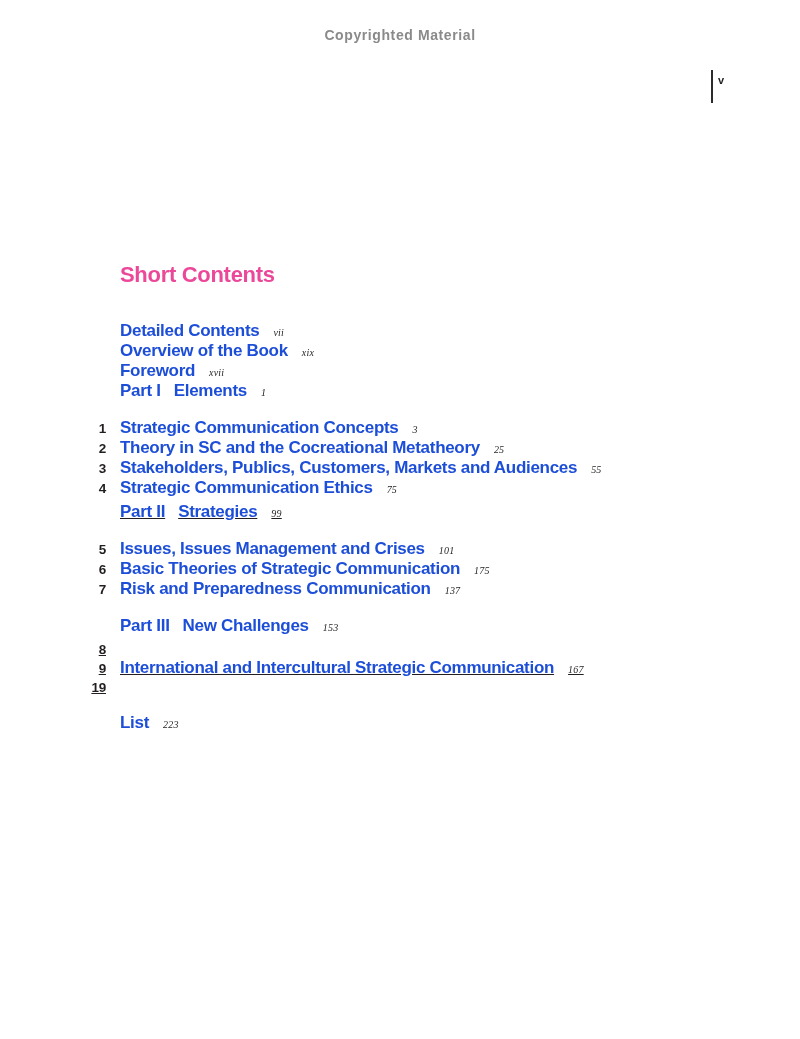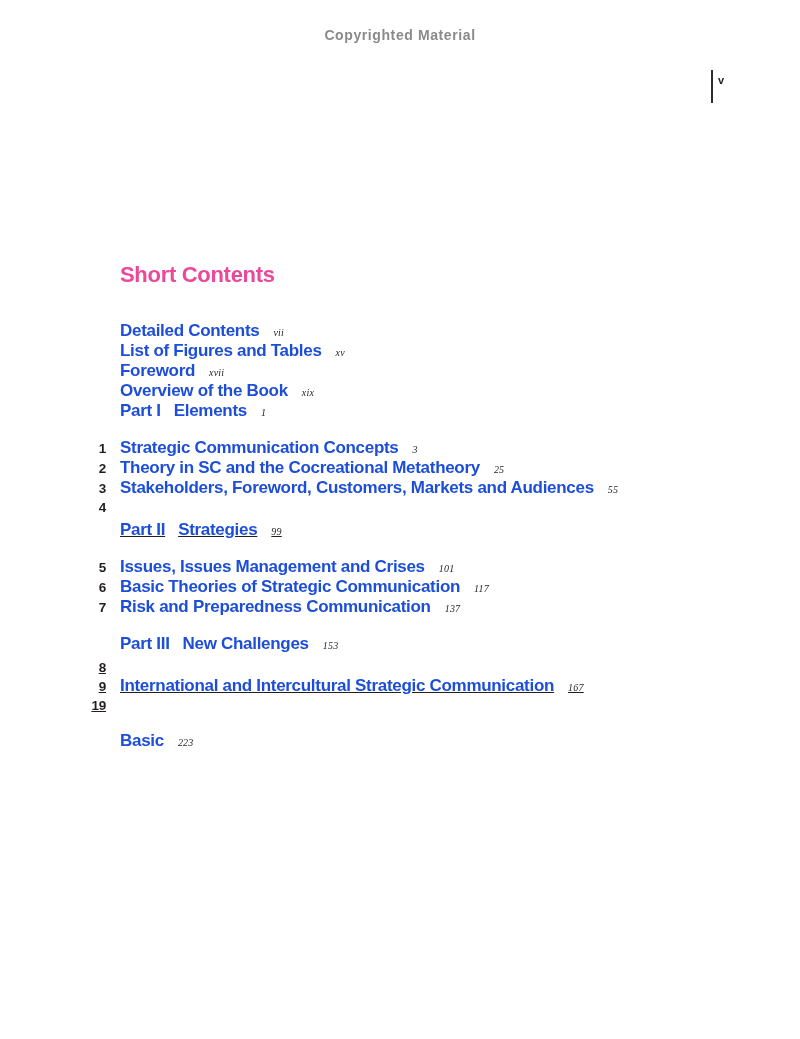--- a/index.html
+++ b/index.html
@@ -108,66 +108,63 @@
 
     <h1 class="toc-heading">Short Contents</h1>
 
     <div class="block">
       <div class="toc-row">
         <span class="toc-num"></span>
         <span class="toc-body"><span class="toc-title">Detailed Contents</span><span class="toc-page">vii</span></span>
       </div>
       <div class="toc-row">
         <span class="toc-num"></span>
-        <span class="toc-body"><span class="toc-title">List of Figures and Tables</span><span class="toc-page">xv</span></span>
+        <span class="toc-body"><span class="toc-title">Overview of the Book</span><span class="toc-page">xix</span></span>
       </div>
       <div class="toc-row">
         <span class="toc-num"></span>
         <span class="toc-body"><span class="toc-title">Foreword</span><span class="toc-page">xvii</span></span>
-      </div>
-      <div class="toc-row">
-        <span class="toc-num"></span>
-        <span class="toc-body"><span class="toc-title">Overview of the Book</span><span class="toc-page">xix</span></span>
       </div>
     </div>
 
     <div class="toc-row mt-lg">
       <span class="toc-num"></span>
       <span class="toc-body"><span class="part-label">Part I</span><span class="part-title">Elements</span><span class="toc-page">1</span></span>
     </div>
     <div class="block mt-sm">
       <div class="toc-row">
         <span class="toc-num">1</span>
         <span class="toc-body"><span class="toc-title">Strategic Communication Concepts</span><span class="toc-page">3</span></span>
       </div>
       <div class="toc-row">
         <span class="toc-num">2</span>
         <span class="toc-body"><span class="toc-title">Theory in SC and the Cocreational Metatheory</span><span class="toc-page">25</span></span>
       </div>
       <div class="toc-row">
         <span class="toc-num">3</span>
-        <span class="toc-body"><span class="toc-title">Stakeholders, Foreword, Customers, Markets and Audiences</span><span class="toc-page">55</span></span>
+        <span class="toc-body"><span class="toc-title">Stakeholders, Publics, Customers, Markets and Audiences</span><span class="toc-page">55</span></span>
       </div>
       <div class="toc-row">
         <span class="toc-num">4</span>
+        <span class="toc-body"><span class="toc-title">Strategic Communication Ethics</span><span class="toc-page">75</span></span>
       </div>
     </div>
 
     <div class="toc-row mt-md">
       <span class="toc-num"></span>
       <span class="toc-body"><span class="part-label">Part II</span><span class="part-title">Strategies</span><span class="toc-page">99</span></span>
     </div>
     <div class="block mt-sm">
       <div class="toc-row">
         <span class="toc-num">5</span>
         <span class="toc-body"><span class="toc-title">Issues, Issues Management and Crises</span><span class="toc-page">101</span></span>
       </div>
       <div class="toc-row">
         <span class="toc-num">6</span>
-        <span class="toc-body"><span class="toc-title">Basic Theories of Strategic Communication</span><span class="toc-page">117</span></span>
+        <span class="toc-body"><span class="toc-title">Basic Theories of Strategic Communication</span><span class="toc-page">175</span></span>
       </div>
       <div class="toc-row">
         <span class="toc-num">7</span>
         <span class="toc-body"><span class="toc-title">Risk and Preparedness Communication</span><span class="toc-page">137</span></span>
       </div>
     </div>
 
     <div class="toc-row mt-sm">
       <span class="toc-num"></span>
       <span class="toc-body"><span class="part-label">Part III</span><span class="part-title">New Challenges</span><span class="toc-page">153</span></span>
@@ -181,21 +178,21 @@
         <span class="toc-body"><span class="toc-title">International and Intercultural Strategic Communication</span><span class="toc-page">167</span></span>
       </div>
       <div class="toc-row">
         <span class="toc-num">19</span>
       </div>
     </div>
 
     <div class="block mt-sm">
       <div class="toc-row">
         <span class="toc-num"></span>
-        <span class="toc-body"><span class="toc-title">Basic</span><span class="toc-page">223</span></span>
+        <span class="toc-body"><span class="toc-title">List</span><span class="toc-page">223</span></span>
       </div>
     </div>
 
   </div>
 
   <div class="banner bottom">Copyrighted Material</div>
 
 </div>
 
 </body></html>

